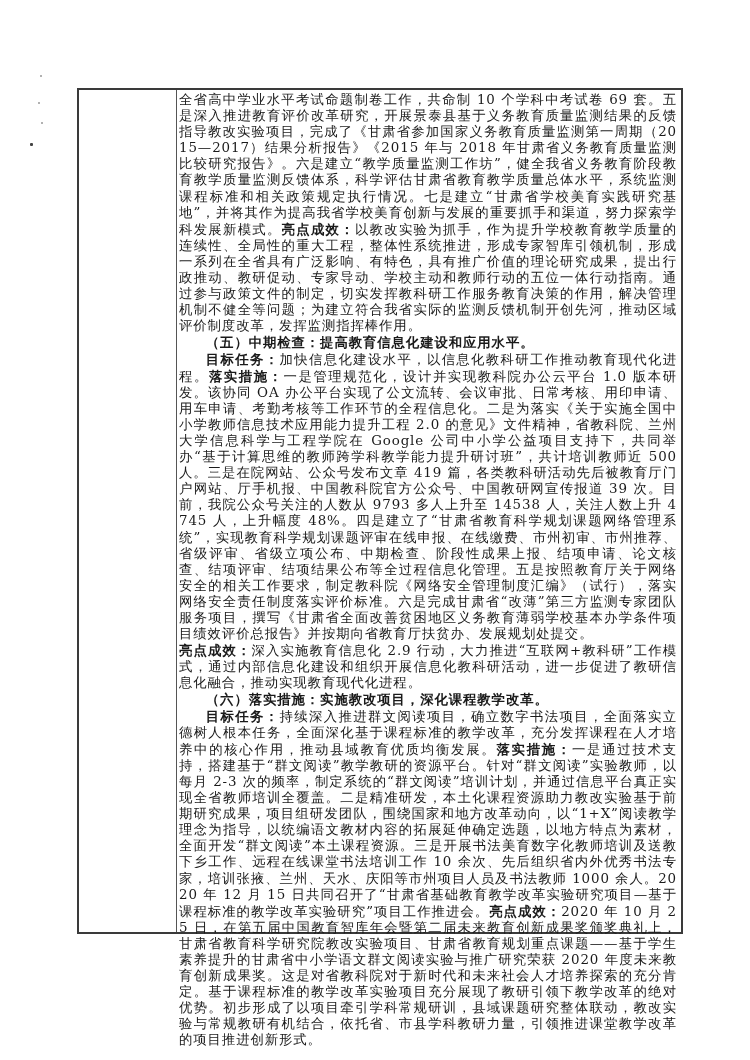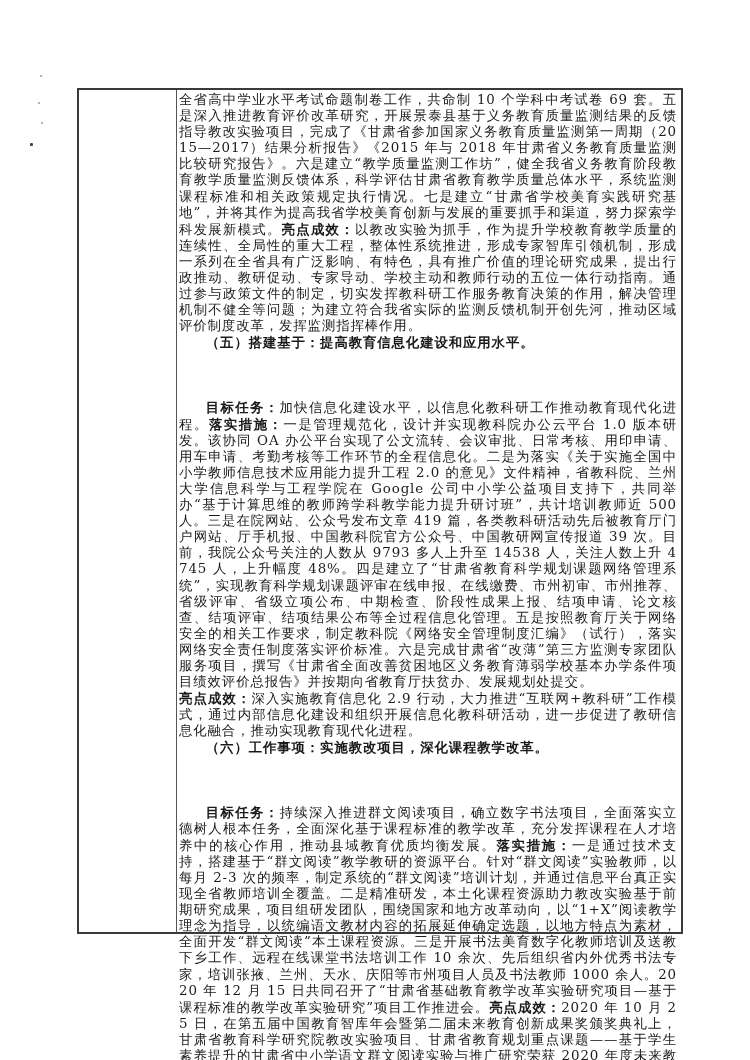--- a/index.html
+++ b/index.html
@@ -6,48 +6,48 @@
   body { width:750px; height:1060px; position:relative; overflow:hidden;
          font-family:"DejaVu Serif","Liberation Serif",serif; color:#1a1a1a; }
   .page-table { position:absolute; left:77px; top:88px; width:606px; height:846px;
                 border:2px solid #3a3a3a; box-sizing:border-box; }
   .left-col { position:absolute; left:0; top:0; bottom:0; width:97px;
               border-right:1px solid #555; }
   .right-col { position:absolute; left:98px; top:0; right:0; bottom:0;
                padding:2px 4px 0 2px; box-sizing:border-box; }
   .p { font-size:13.4px; line-height:16.1px; letter-spacing:0.9px;
        text-align:justify; margin:0; word-break:break-all; }
-  .indent { text-indent:2em;margin-top:48px; }
+  .indent { text-indent:2em; }
   .heading { font-weight:bold; text-indent:2em; font-size:13.4px; line-height:16.1px; letter-spacing:0.9px; margin:0; }
   b { font-weight:bold; }
   .speck { position:absolute; width:2px; height:2px; background:#999; border-radius:1px; }
 </style>
 </head>
 <body>
 
 <div class="speck" style="left:40px;top:75px;"></div>
 <div class="speck" style="left:38px;top:102px;"></div>
 <div class="speck" style="left:41px;top:122px;"></div>
 <div class="speck" style="left:30px;top:143px;width:3px;height:3px;background:#444;"></div>
 
 <div class="page-table">
   <div class="left-col"></div>
   <div class="right-col">
 
     <p class="p">
       <span>全省高中学业水平考试命题制卷工作，共命制 10 个学科中考试卷 69 套。五是深入推进教育评价改革研究，开展景泰县基于义务教育质量监测结果的反馈指导教改实验项目，完成了《甘肃省参加国家义务教育质量监测第一周期（2015—2017）结果分析报告》《2015 年与 2018 年甘肃省义务教育质量监测比较研究报告》。六是建立“教学质量监测工作坊”，健全我省义务教育阶段教育教学质量监测反馈体系，科学评估甘肃省教育教学质量总体水平，系统监测课程标准和相关政策规定执行情况。七是建立“甘肃省学校美育实践研究基地”，并将其作为提高我省学校美育创新与发展的重要抓手和渠道，努力探索学科发展新模式。</span><b>亮点成效：</b><span>以教改实验为抓手，作为提升学校教育教学质量的连续性、全局性的重大工程，整体性系统推进，形成专家智库引领机制，形成一系列在全省具有广泛影响、有特色，具有推广价值的理论研究成果，提出行政推动、教研促动、专家导动、学校主动和教师行动的五位一体行动指南。通过参与政策文件的制定，切实发挥教科研工作服务教育决策的作用，解决管理机制不健全等问题；为建立符合我省实际的监测反馈机制开创先河，推动区域评价制度改革，发挥监测指挥棒作用。</span>
     </p>
 
-    <p class="heading">（五）搭建基于：提高教育信息化建设和应用水平。</p>
+    <p class="heading">（五）中期检查：提高教育信息化建设和应用水平。</p>
     <p class="p indent">
       <b>目标任务：</b><span>加快信息化建设水平，以信息化教科研工作推动教育现代化进程。</span><b>落实措施：</b><span>一是管理规范化，设计并实现教科院办公云平台 1.0 版本研发。该协同 OA 办公平台实现了公文流转、会议审批、日常考核、用印申请、用车申请、考勤考核等工作环节的全程信息化。二是为落实《关于实施全国中小学教师信息技术应用能力提升工程 2.0 的意见》文件精神，省教科院、兰州大学信息科学与工程学院在 Google 公司中小学公益项目支持下，共同举办“基于计算思维的教师跨学科教学能力提升研讨班”，共计培训教师近 500 人。三是在院网站、公众号发布文章 419 篇，各类教科研活动先后被教育厅门户网站、厅手机报、中国教科院官方公众号、中国教研网宣传报道 39 次。目前，我院公众号关注的人数从 9793 多人上升至 14538 人，关注人数上升 4745 人，上升幅度 48%。四是建立了“甘肃省教育科学规划课题网络管理系统”，实现教育科学规划课题评审在线申报、在线缴费、市州初审、市州推荐、省级评审、省级立项公布、中期检查、阶段性成果上报、结项申请、论文核查、结项评审、结项结果公布等全过程信息化管理。五是按照教育厅关于网络安全的相关工作要求，制定教科院《网络安全管理制度汇编》（试行），落实网络安全责任制度落实评价标准。六是完成甘肃省“改薄”第三方监测专家团队服务项目，撰写《甘肃省全面改善贫困地区义务教育薄弱学校基本办学条件项目绩效评价总报告》并按期向省教育厅扶贫办、发展规划处提交。</span>
     </p>
     <p class="p">
       <b>亮点成效：</b><span>深入实施教育信息化 2.9 行动，大力推进“互联网+教科研”工作模式，通过内部信息化建设和组织开展信息化教科研活动，进一步促进了教研信息化融合，推动实现教育现代化进程。</span>
     </p>
 
-    <p class="heading">（六）工作事项：实施教改项目，深化课程教学改革。</p>
+    <p class="heading">（六）落实措施：实施教改项目，深化课程教学改革。</p>
     <p class="p indent">
       <b>目标任务：</b><span>持续深入推进群文阅读项目，确立数字书法项目，全面落实立德树人根本任务，全面深化基于课程标准的教学改革，充分发挥课程在人才培养中的核心作用，推动县域教育优质均衡发展。</span><b>落实措施：</b><span>一是通过技术支持，搭建基于“群文阅读”教学教研的资源平台。针对“群文阅读”实验教师，以每月 2-3 次的频率，制定系统的“群文阅读”培训计划，并通过信息平台真正实现全省教师培训全覆盖。二是精准研发，本土化课程资源助力教改实验基于前期研究成果，项目组研发团队，围绕国家和地方改革动向，以“1+X”阅读教学理念为指导，以统编语文教材内容的拓展延伸确定选题，以地方特点为素材，全面开发“群文阅读”本土课程资源。三是开展书法美育数字化教师培训及送教下乡工作、远程在线课堂书法培训工作 10 余次、先后组织省内外优秀书法专家，培训张掖、兰州、天水、庆阳等市州项目人员及书法教师 1000 余人。2020 年 12 月 15 日共同召开了“甘肃省基础教育教学改革实验研究项目—基于课程标准的教学改革实验研究”项目工作推进会。</span><b>亮点成效：</b><span>2020 年 10 月 25 日，在第五届中国教育智库年会暨第二届未来教育创新成果奖颁奖典礼上，甘肃省教育科学研究院教改实验项目、甘肃省教育规划重点课题——基于学生素养提升的甘肃省中小学语文群文阅读实验与推广研究荣获 2020 年度未来教育创新成果奖。这是对省教科院对于新时代和未来社会人才培养探索的充分肯定。基于课程标准的教学改革实验项目充分展现了教研引领下教学改革的绝对优势。初步形成了以项目牵引学科常规研训，县域课题研究整体联动，教改实验与常规教研有机结合，依托省、市县学科教研力量，引领推进课堂教学改革的项目推进创新形式。</span>
     </p>
 
   </div>
 </div>
 
 </body></html>

